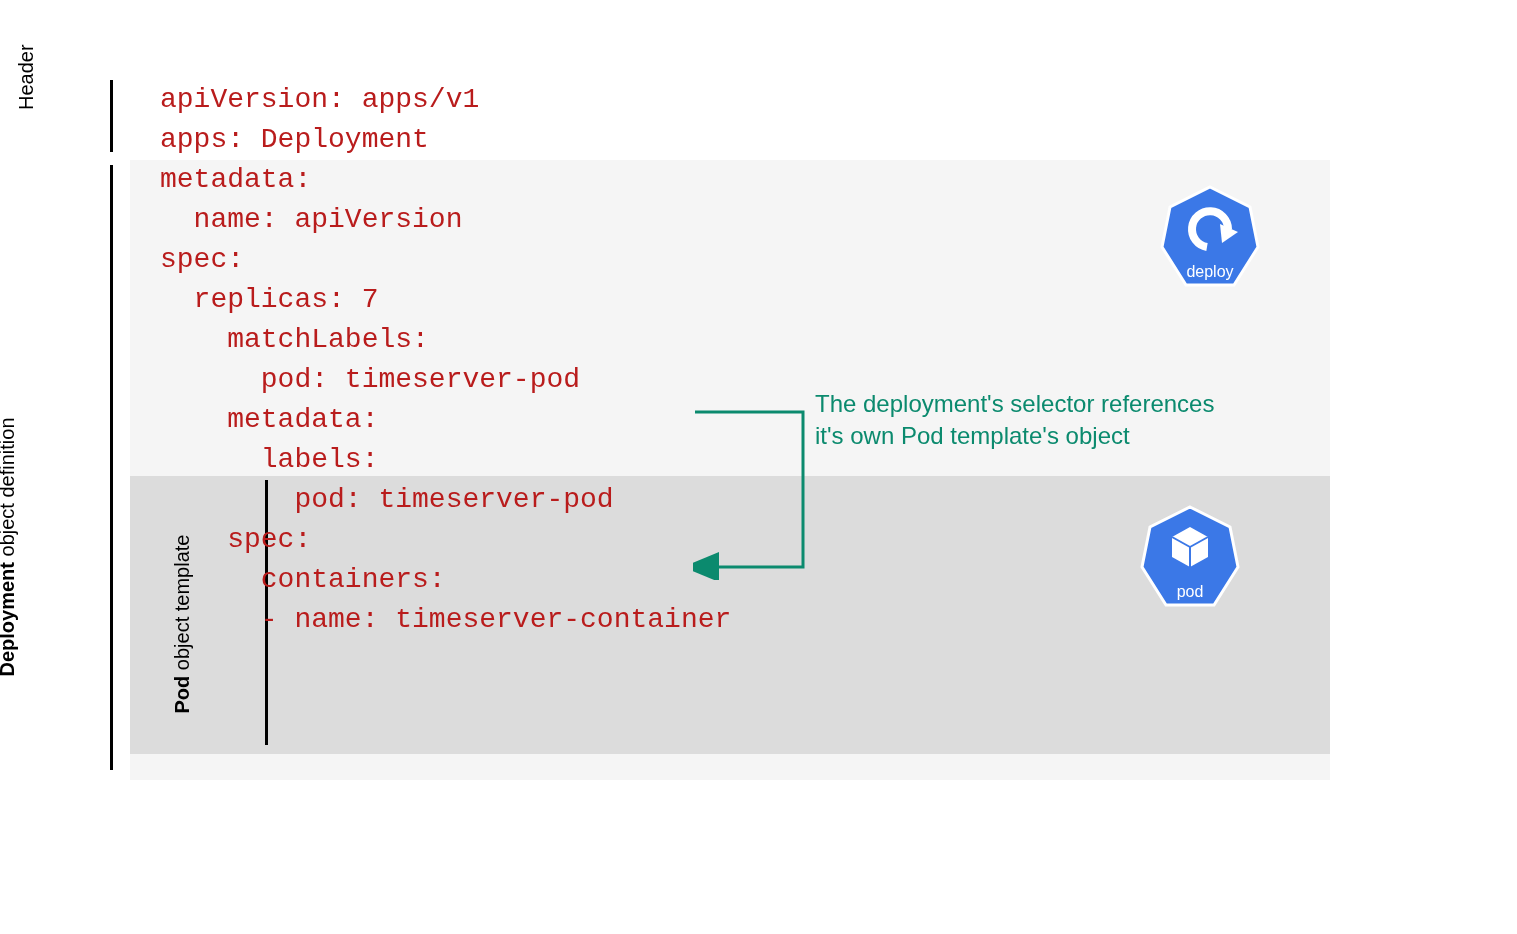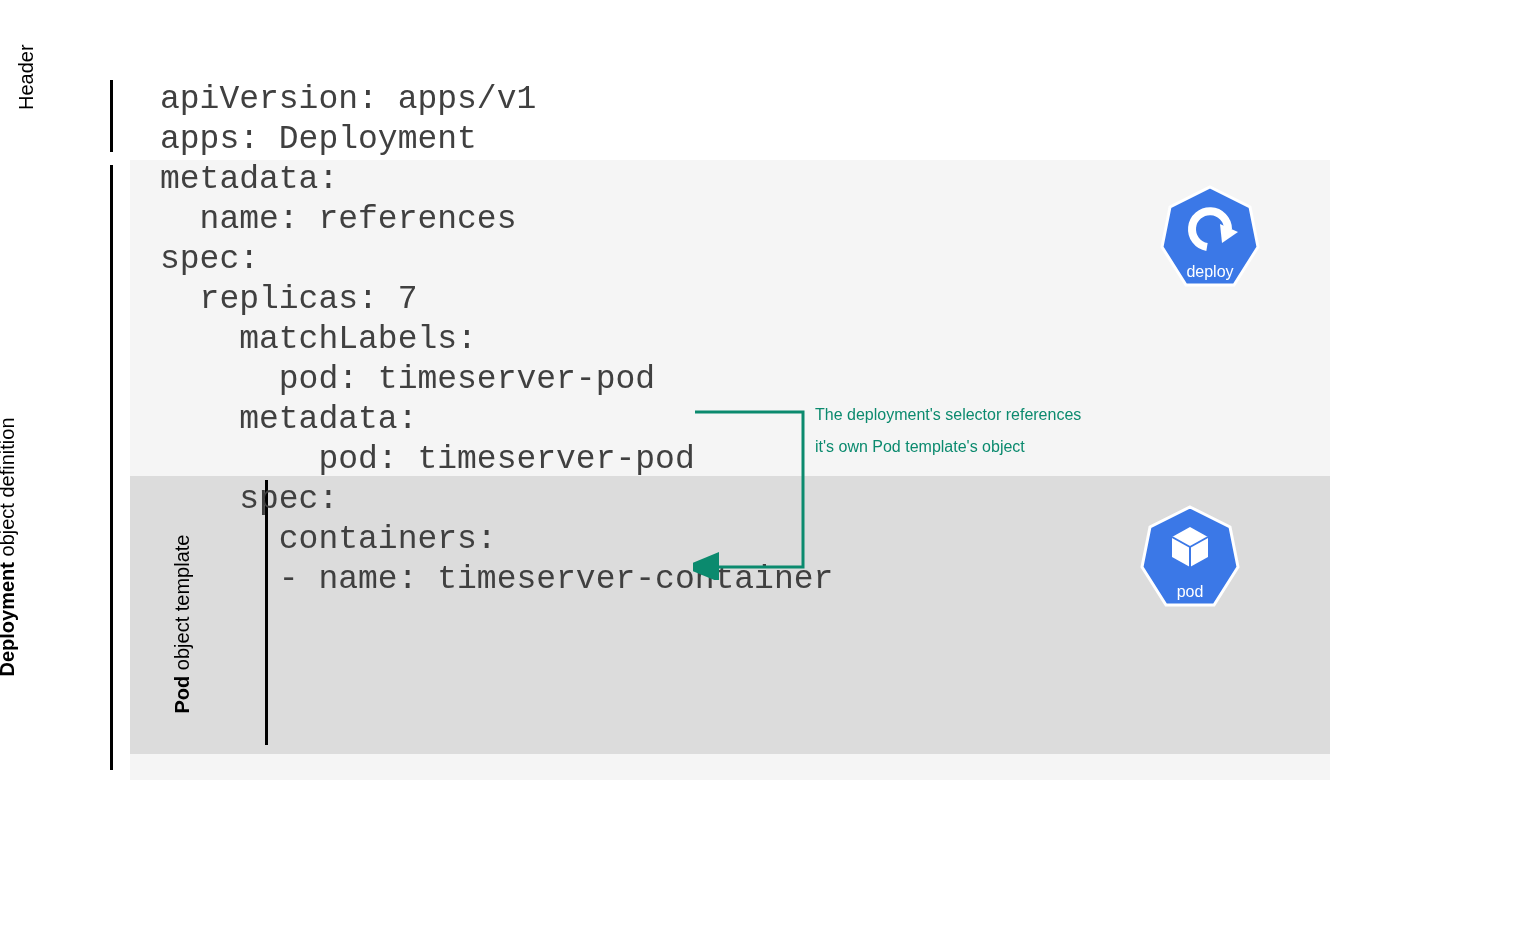--- a/index.html
+++ b/index.html
@@ -31,22 +31,22 @@
     .pod-bg {
       position: absolute;
       top: 396px;
       left: -30px;
       width: 1200px;
       height: 278px;
       background: #dcdcdc;
     }
     .code-line {
       position: relative;
-      color: #404040;
-      font-size: 33px;
+      color: #b91c1c;
+      font-size: 28px;
       line-height: 40px;
       white-space: pre;
       z-index: 10;
     }
     .label-header {
       position: absolute;
       top: 20px;
       left: -50px;
       width: 55px;
       height: 20px;
@@ -99,24 +99,24 @@
       position: absolute;
       top: 400px;
       left: 105px;
       width: 3px;
       height: 265px;
       background: #000;
       z-index: 5;
     }
     .annotation {
       position: absolute;
-      top: 319px;
+      top: 308px;
       left: 740px;
       font-family: Arial, sans-serif;
-      font-size: 16px;
+      font-size: 24px;
       color: #0b8a6e;
       line-height: 32px;
       z-index: 20;
     }
     .deploy-icon {
       position: absolute;
       top: 105px;
       left: 1085px;
       z-index: 20;
     }
@@ -147,26 +147,27 @@
     <div class="pod-bg"></div>
 
     <div class="label-pod">
       <span class="bold">Pod</span><span> object template</span>
     </div>
     <div class="bar-pod"></div>
 
     <div class="code-line">apiVersion: apps/v1</div>
     <div class="code-line">apps: Deployment</div>
     <div class="code-line">metadata:</div>
-    <div class="code-line">  name: references</div>
+    <div class="code-line">  name: apiVersion</div>
     <div class="code-line">spec:</div>
     <div class="code-line">  replicas: 7</div>
     <div class="code-line">    matchLabels:</div>
     <div class="code-line">      pod: timeserver-pod</div>
     <div class="code-line">    metadata:</div>
+    <div class="code-line">      labels:</div>
     <div class="code-line">        pod: timeserver-pod</div>
     <div class="code-line">    spec:</div>
     <div class="code-line">      containers:</div>
     <div class="code-line">      - name: timeserver-container</div>
   </div>
 
   <svg style="position:absolute; top:260px; left:618px; z-index:15;" width="200" height="240">
     <defs>
       <marker id="arrowhead" markerWidth="12" markerHeight="10" refX="2" refY="5" orient="auto">
         <polygon points="0 0, 12 5, 0 10" fill="#0b8a6e"></polygon>

